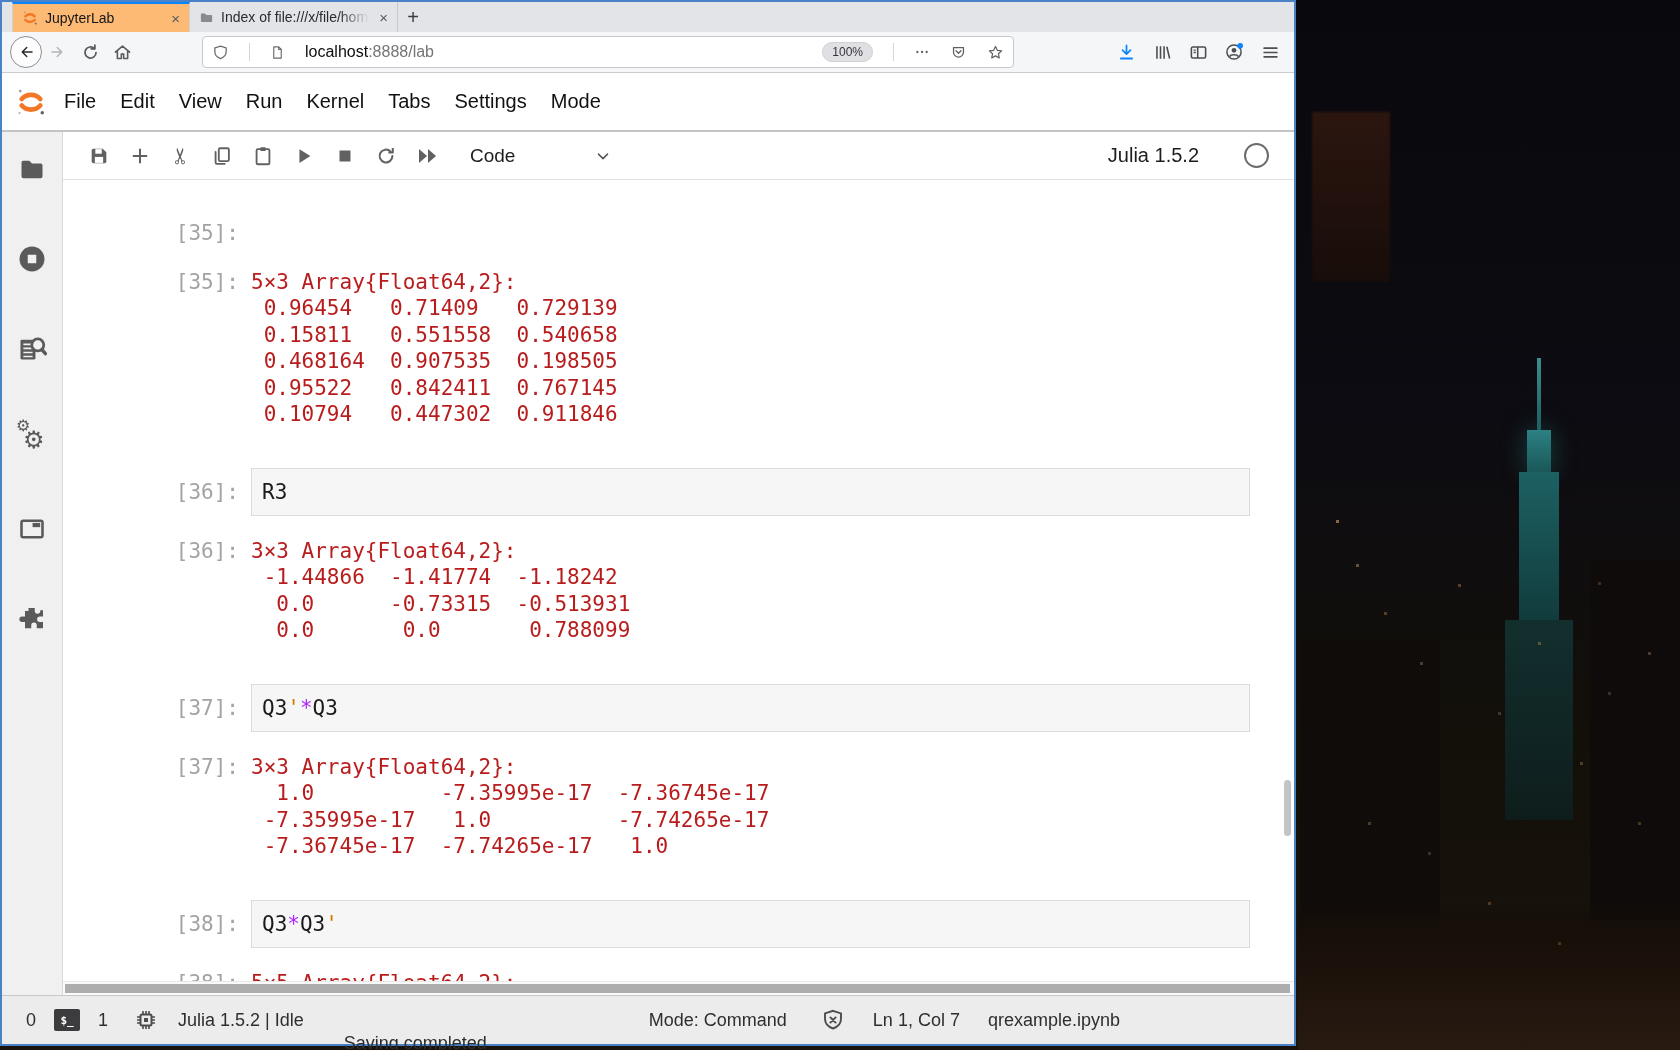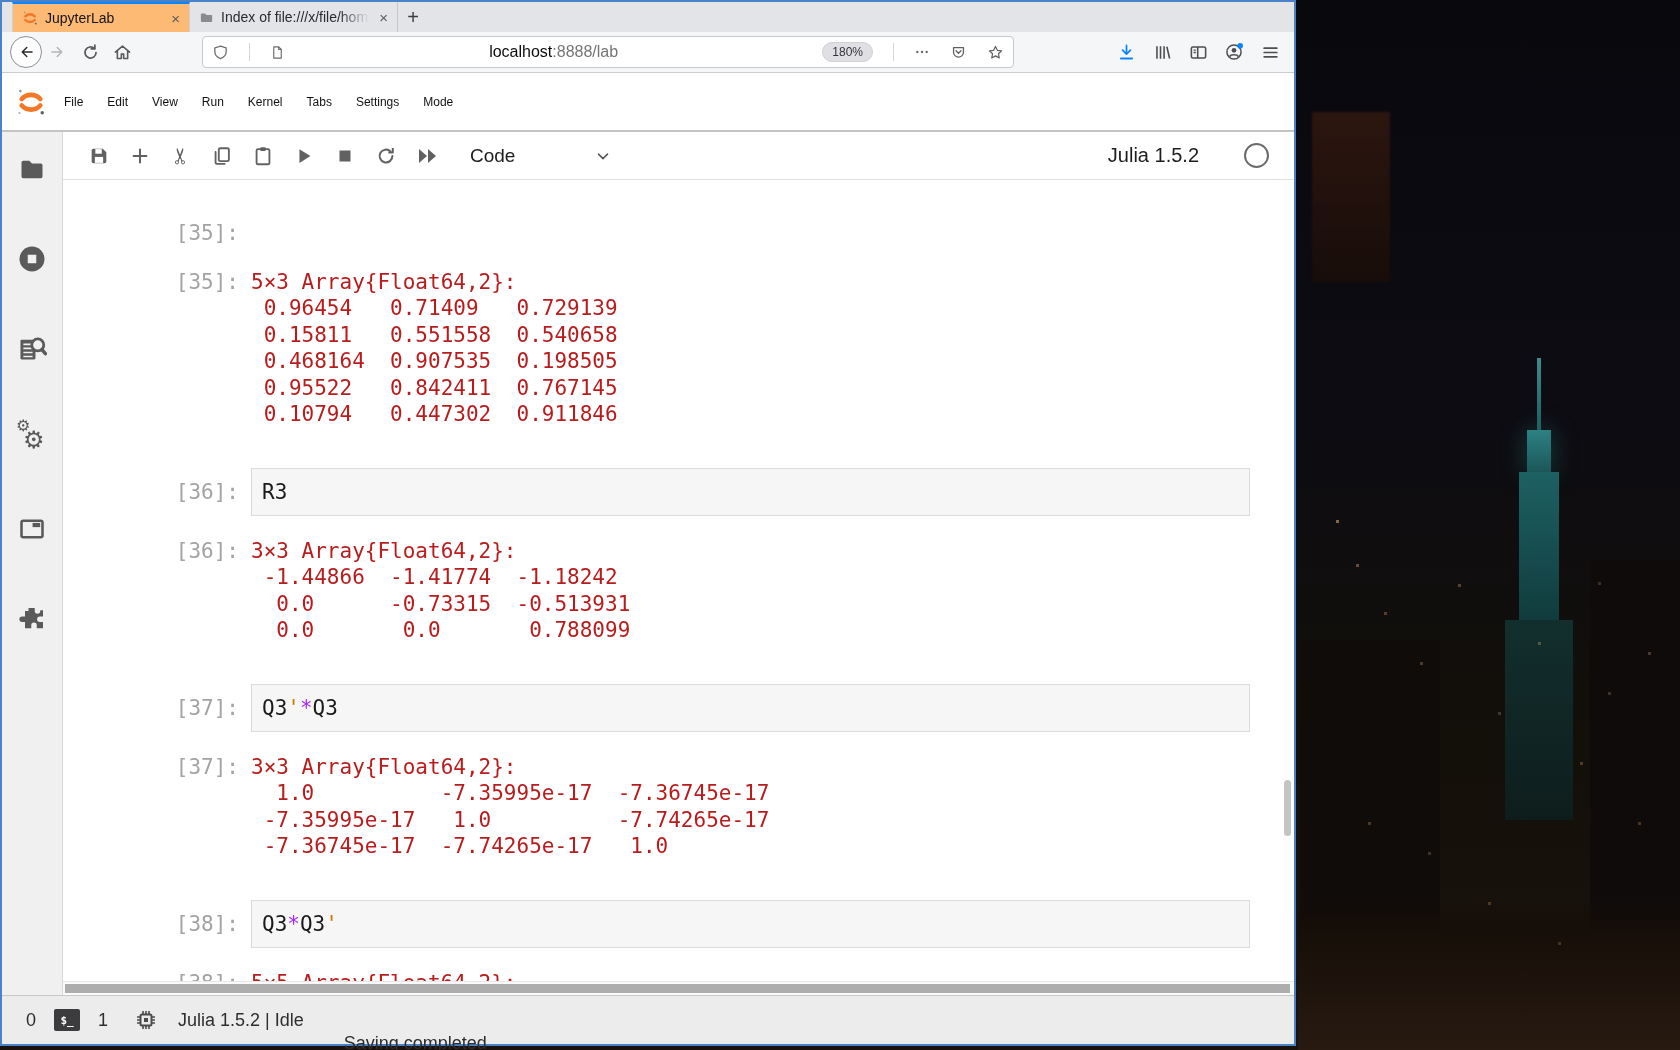--- a/index.html
+++ b/index.html
@@ -36,30 +36,30 @@
   .tab-title{flex:1;white-space:nowrap;overflow:hidden;}
   .tab.inactive .tab-title{-webkit-mask-image:linear-gradient(90deg,#000 78%,transparent 98%);mask-image:linear-gradient(90deg,#000 78%,transparent 98%);color:#2b2a33;}
   .tab-close{font-size:15px;color:#5b5b60;flex:none;line-height:1;}
   .newtab{display:flex;align-items:center;justify-content:center;width:30px;color:#3c3c41;font-size:20px;}
   
   .navbar{height:40px;background:#f5f6f7;border-bottom:1px solid #ccccd0;display:flex;align-items:center;
     padding:0 8px;flex:none;}
   .navbtn{width:32px;height:32px;display:flex;align-items:center;justify-content:center;flex:none;}
   .backcircle{width:30px;height:30px;border:1px solid #8f8f93;border-radius:50%;display:flex;align-items:center;justify-content:center;background:#fdfdfe;}
   .urlbar{width:812px;height:32px;margin-left:64px;background:#fff;border:1px solid #c8c8cc;border-radius:4px;
-    display:flex;align-items:center;padding:0 9px;box-sizing:border-box;gap:20px;flex:none;text-align:center;}
+    display:flex;align-items:center;padding:0 9px;box-sizing:border-box;gap:20px;flex:none;}
   .urldiv{width:1px;height:18px;background:#d7d7db;flex:none;}
   .urltext{font-size:16px;color:#0c0c0d;white-space:nowrap;flex:1;}
   .urltext .dim{color:#757575;}
   .zoompill{background:#e0e0e4;border:1px solid #d0d0d6;border-radius:10px;font-size:12px;color:#33333a;padding:2px 9px;flex:none;}
   .nav-right{margin-left:auto;display:flex;align-items:center;gap:4px;}
   
   .page{flex:1;background:#fff;display:flex;flex-direction:column;min-height:0;}
   .menubar{height:57px;flex:none;background:#fff;border-bottom:2px solid #c4c4c4;display:flex;align-items:center;padding-left:10px;}
-  .menuitem{font-size:12px;color:#111;padding:0 12px;}
+  .menuitem{font-size:20px;color:#111;padding:0 12px;}
   .jlogo{margin:0 6px 0 4px;display:flex;}
   .workarea{flex:1;display:flex;min-height:0;}
   .activitybar{width:60px;flex:none;background:#f0f0f0;border-right:1px solid #d8d8d8;display:flex;
     flex-direction:column;align-items:center;padding-top:22px;gap:60px;}
   .act-ico{width:30px;height:30px;display:flex;align-items:center;justify-content:center;color:#5a5a5a;position:relative;}
   .gear-big{position:absolute;left:6px;top:4px;font-size:24px;line-height:1;color:#5a5a5a;font-family:"DejaVu Sans",sans-serif;}
   .gear-small{position:absolute;left:-1px;top:-6px;font-size:16px;line-height:1;color:#5a5a5a;font-family:"DejaVu Sans",sans-serif;}
   .main{flex:1;display:flex;flex-direction:column;min-width:0;position:relative;background:#fff;}
   .toolbar{height:47px;flex:none;background:#fff;border-bottom:1px solid #e0e0e0;display:flex;align-items:center;
     padding:0 24px;gap:17px;}
@@ -165,21 +165,21 @@
     <div class="urlbar">
       <svg width="17" height="17" viewBox="0 0 24 24">
           <path d="M12 3l8 2.5v5.2c0 4.8-3.4 8.3-8 9.8-4.6-1.5-8-5-8-9.8V5.5z" stroke="#6a6a6e" stroke-width="1.8" fill="none"></path>
         </svg>
       <span class="urldiv"></span>
       <svg width="15" height="15" viewBox="0 0 24 24">
           <path d="M6 3h8l4 4v14H6z" stroke="#6a6a6e" stroke-width="1.8" fill="none" stroke-linejoin="round"></path>
           <path d="M14 3v4h4" stroke="#6a6a6e" stroke-width="1.8" fill="none"></path>
         </svg>
       <span class="urltext"><b style="font-weight:normal">localhost</b><span class="dim">:8888/lab</span></span>
-      <span class="zoompill">180%</span>
+      <span class="zoompill">100%</span>
       <span class="urldiv"></span>
       <svg width="16" height="16" viewBox="0 0 24 24">
           <circle cx="5" cy="12" r="1.7" fill="#5f5f63"></circle>
           <circle cx="12" cy="12" r="1.7" fill="#5f5f63"></circle>
           <circle cx="19" cy="12" r="1.7" fill="#5f5f63"></circle>
         </svg>
       <svg width="17" height="17" viewBox="0 0 24 24">
           <path d="M5 5h14v6.5a7 7 0 0 1-14 0z" stroke="#5f5f63" stroke-width="1.8" fill="none" stroke-linejoin="round"></path>
           <path d="M8.5 9.5l3.5 3.5 3.5-3.5" stroke="#5f5f63" stroke-width="1.8" fill="none" stroke-linecap="round" stroke-linejoin="round"></path>
         </svg>
@@ -412,15 +412,26 @@
       <span class="sb-gap26">
         <svg width="24" height="24" viewBox="0 0 24 24">
             <rect x="6.5" y="6.5" width="11" height="11" rx="1.5" stroke="#4c4c4c" stroke-width="2" fill="none"></rect>
             <rect x="10" y="10" width="4" height="4" fill="#4c4c4c"></rect>
             <path d="M9 3v3M12 3v3M15 3v3M9 18v3M12 18v3M15 18v3M3 9h3M3 12h3M3 15h3M18 9h3M18 12h3M18 15h3" stroke="#4c4c4c" stroke-width="1.6"></path>
           </svg>
       </span>
       <span class="sb-gap20">Julia 1.5.2 | Idle</span>
       <span class="sb-gap40">Saving completed</span>
 
+      <span class="sb-right">
+        <span>Mode: Command</span>
+        <span class="sb-r-gap34">
+          <svg width="24" height="24" viewBox="0 0 24 24">
+              <path d="M12 2.8l8 2.6v5.4c0 4.7-3.4 8.2-8 9.7-4.6-1.5-8-5-8-9.7V5.4z" stroke="#4c4c4c" stroke-width="1.9" fill="none"></path>
+              <path d="M9.4 9.4l5.2 5.2M14.6 9.4l-5.2 5.2" stroke="#4c4c4c" stroke-width="1.9" stroke-linecap="round"></path>
+            </svg>
+        </span>
+        <span class="sb-r-gap28">Ln 1, Col 7</span>
+        <span class="sb-r-gap28">qrexample.ipynb</span>
+      </span>
     </div>
   </div>
 </div>
 
 </body></html>

